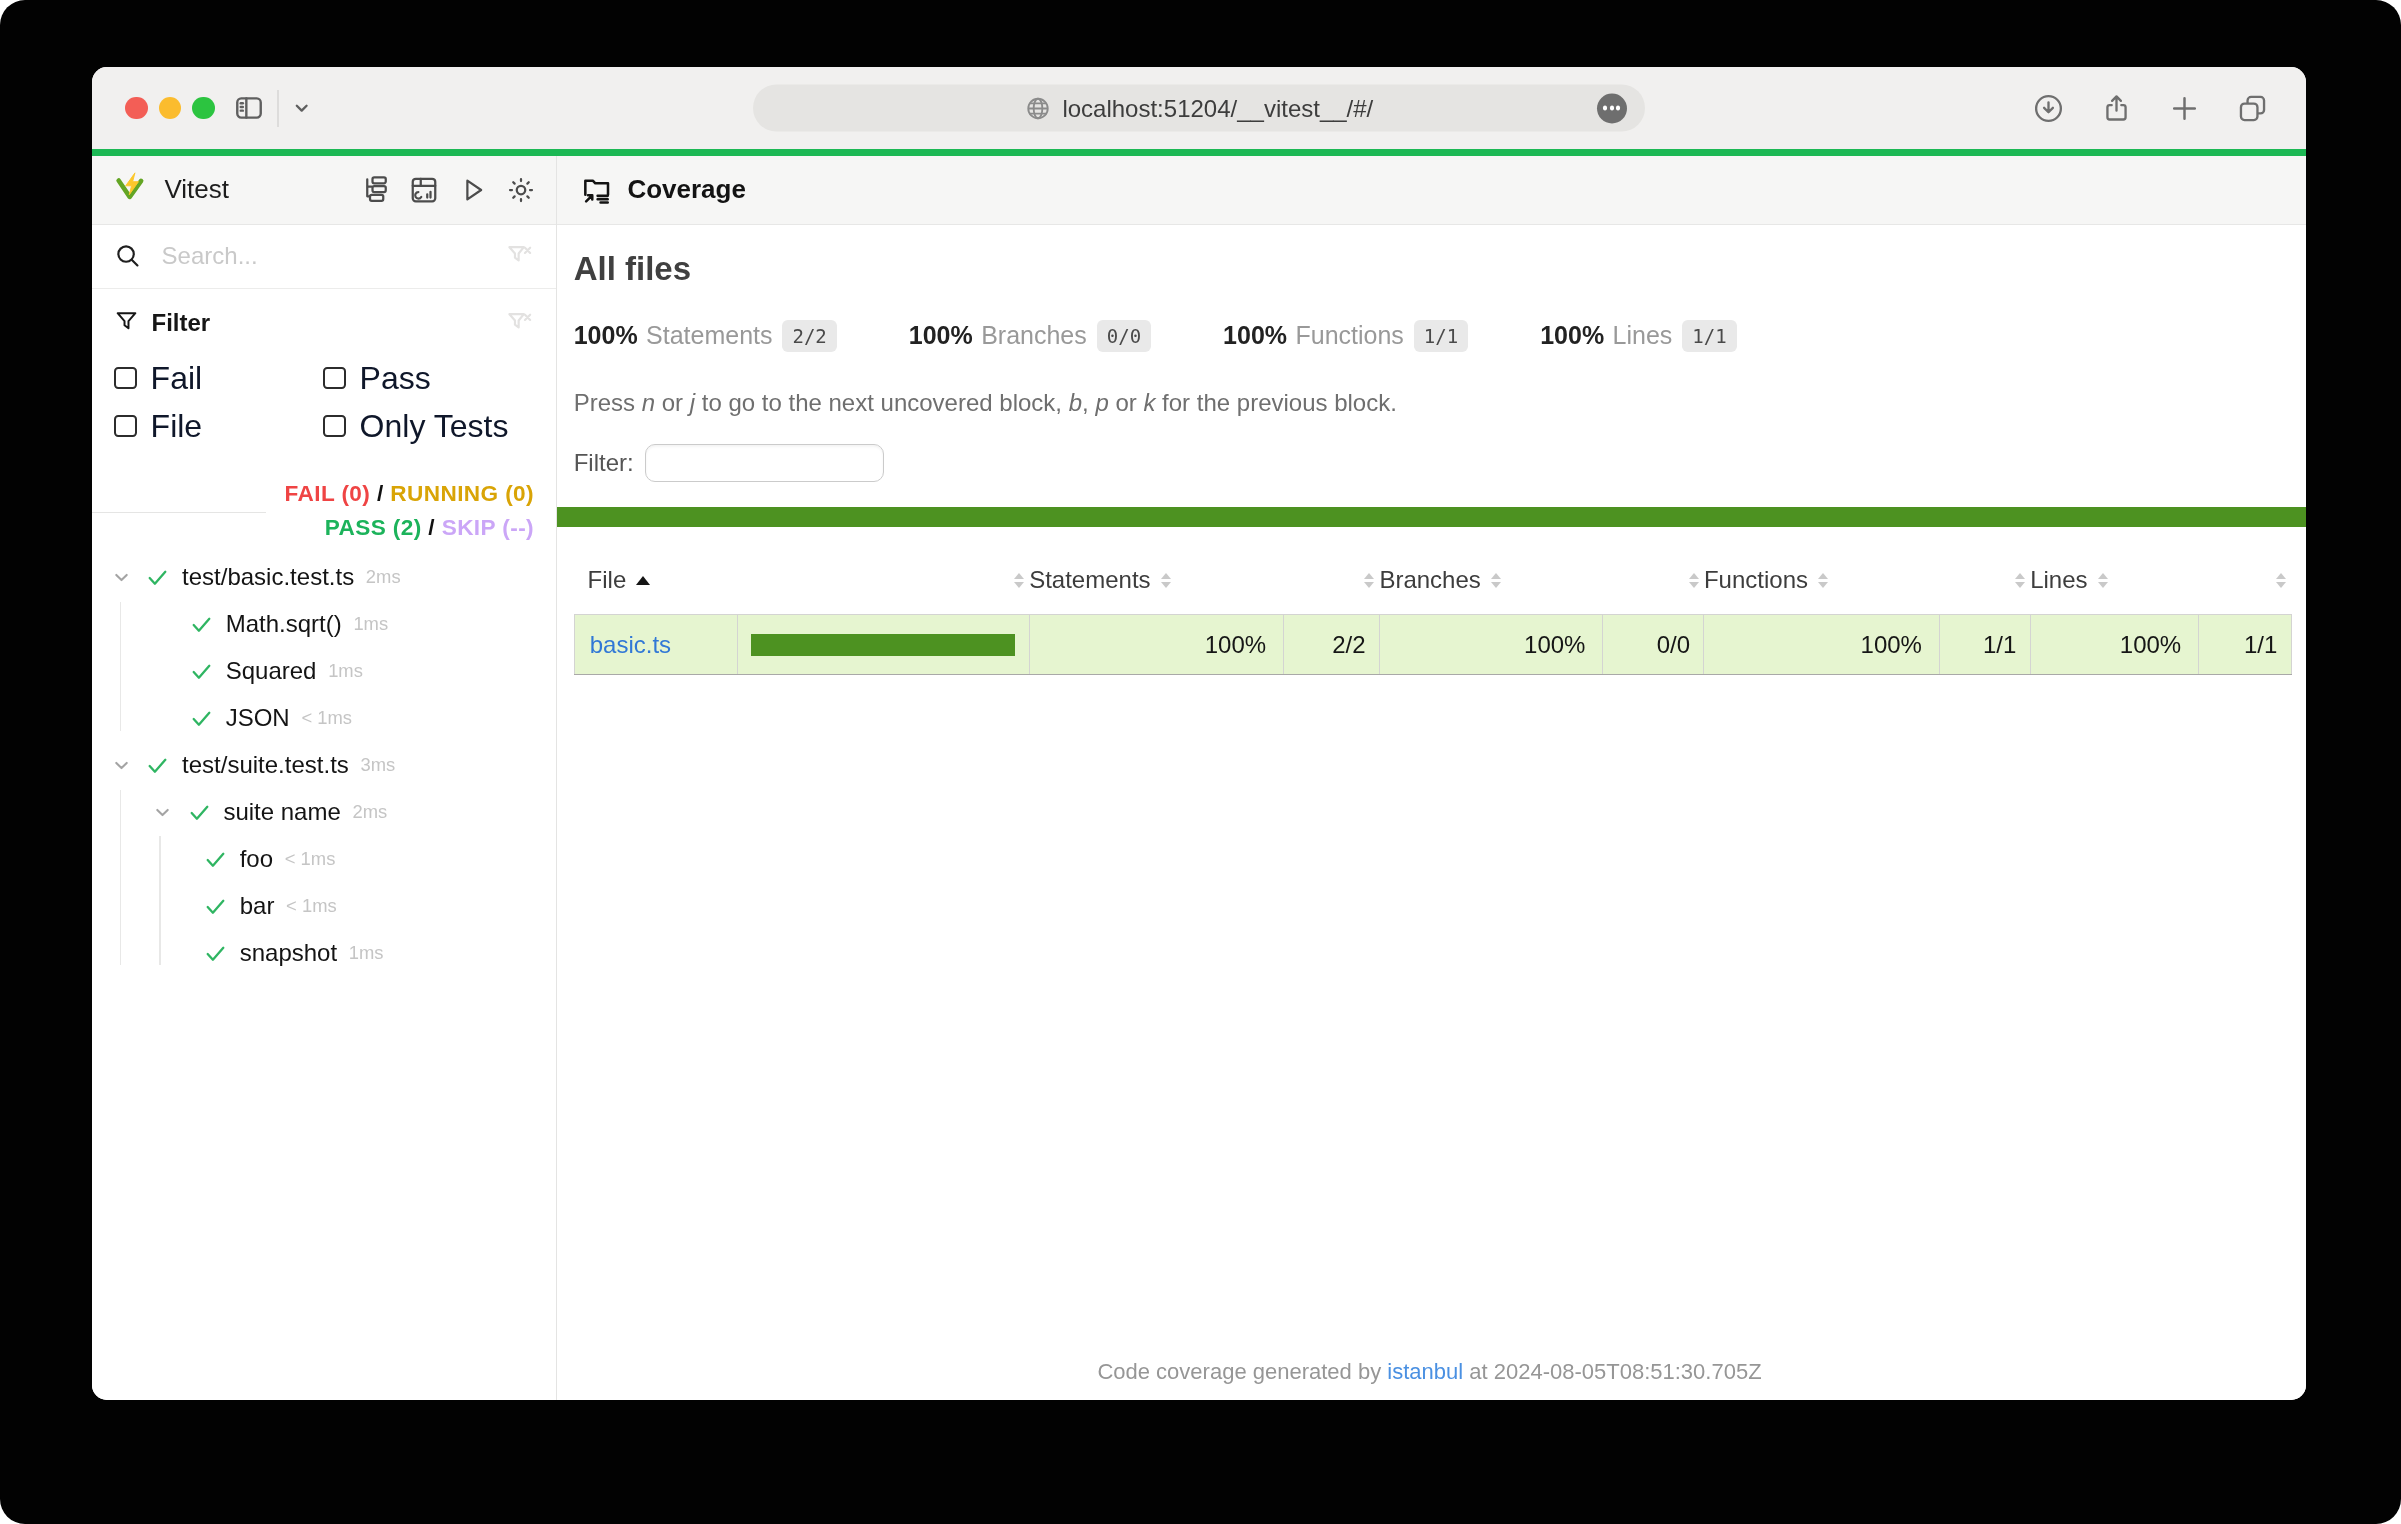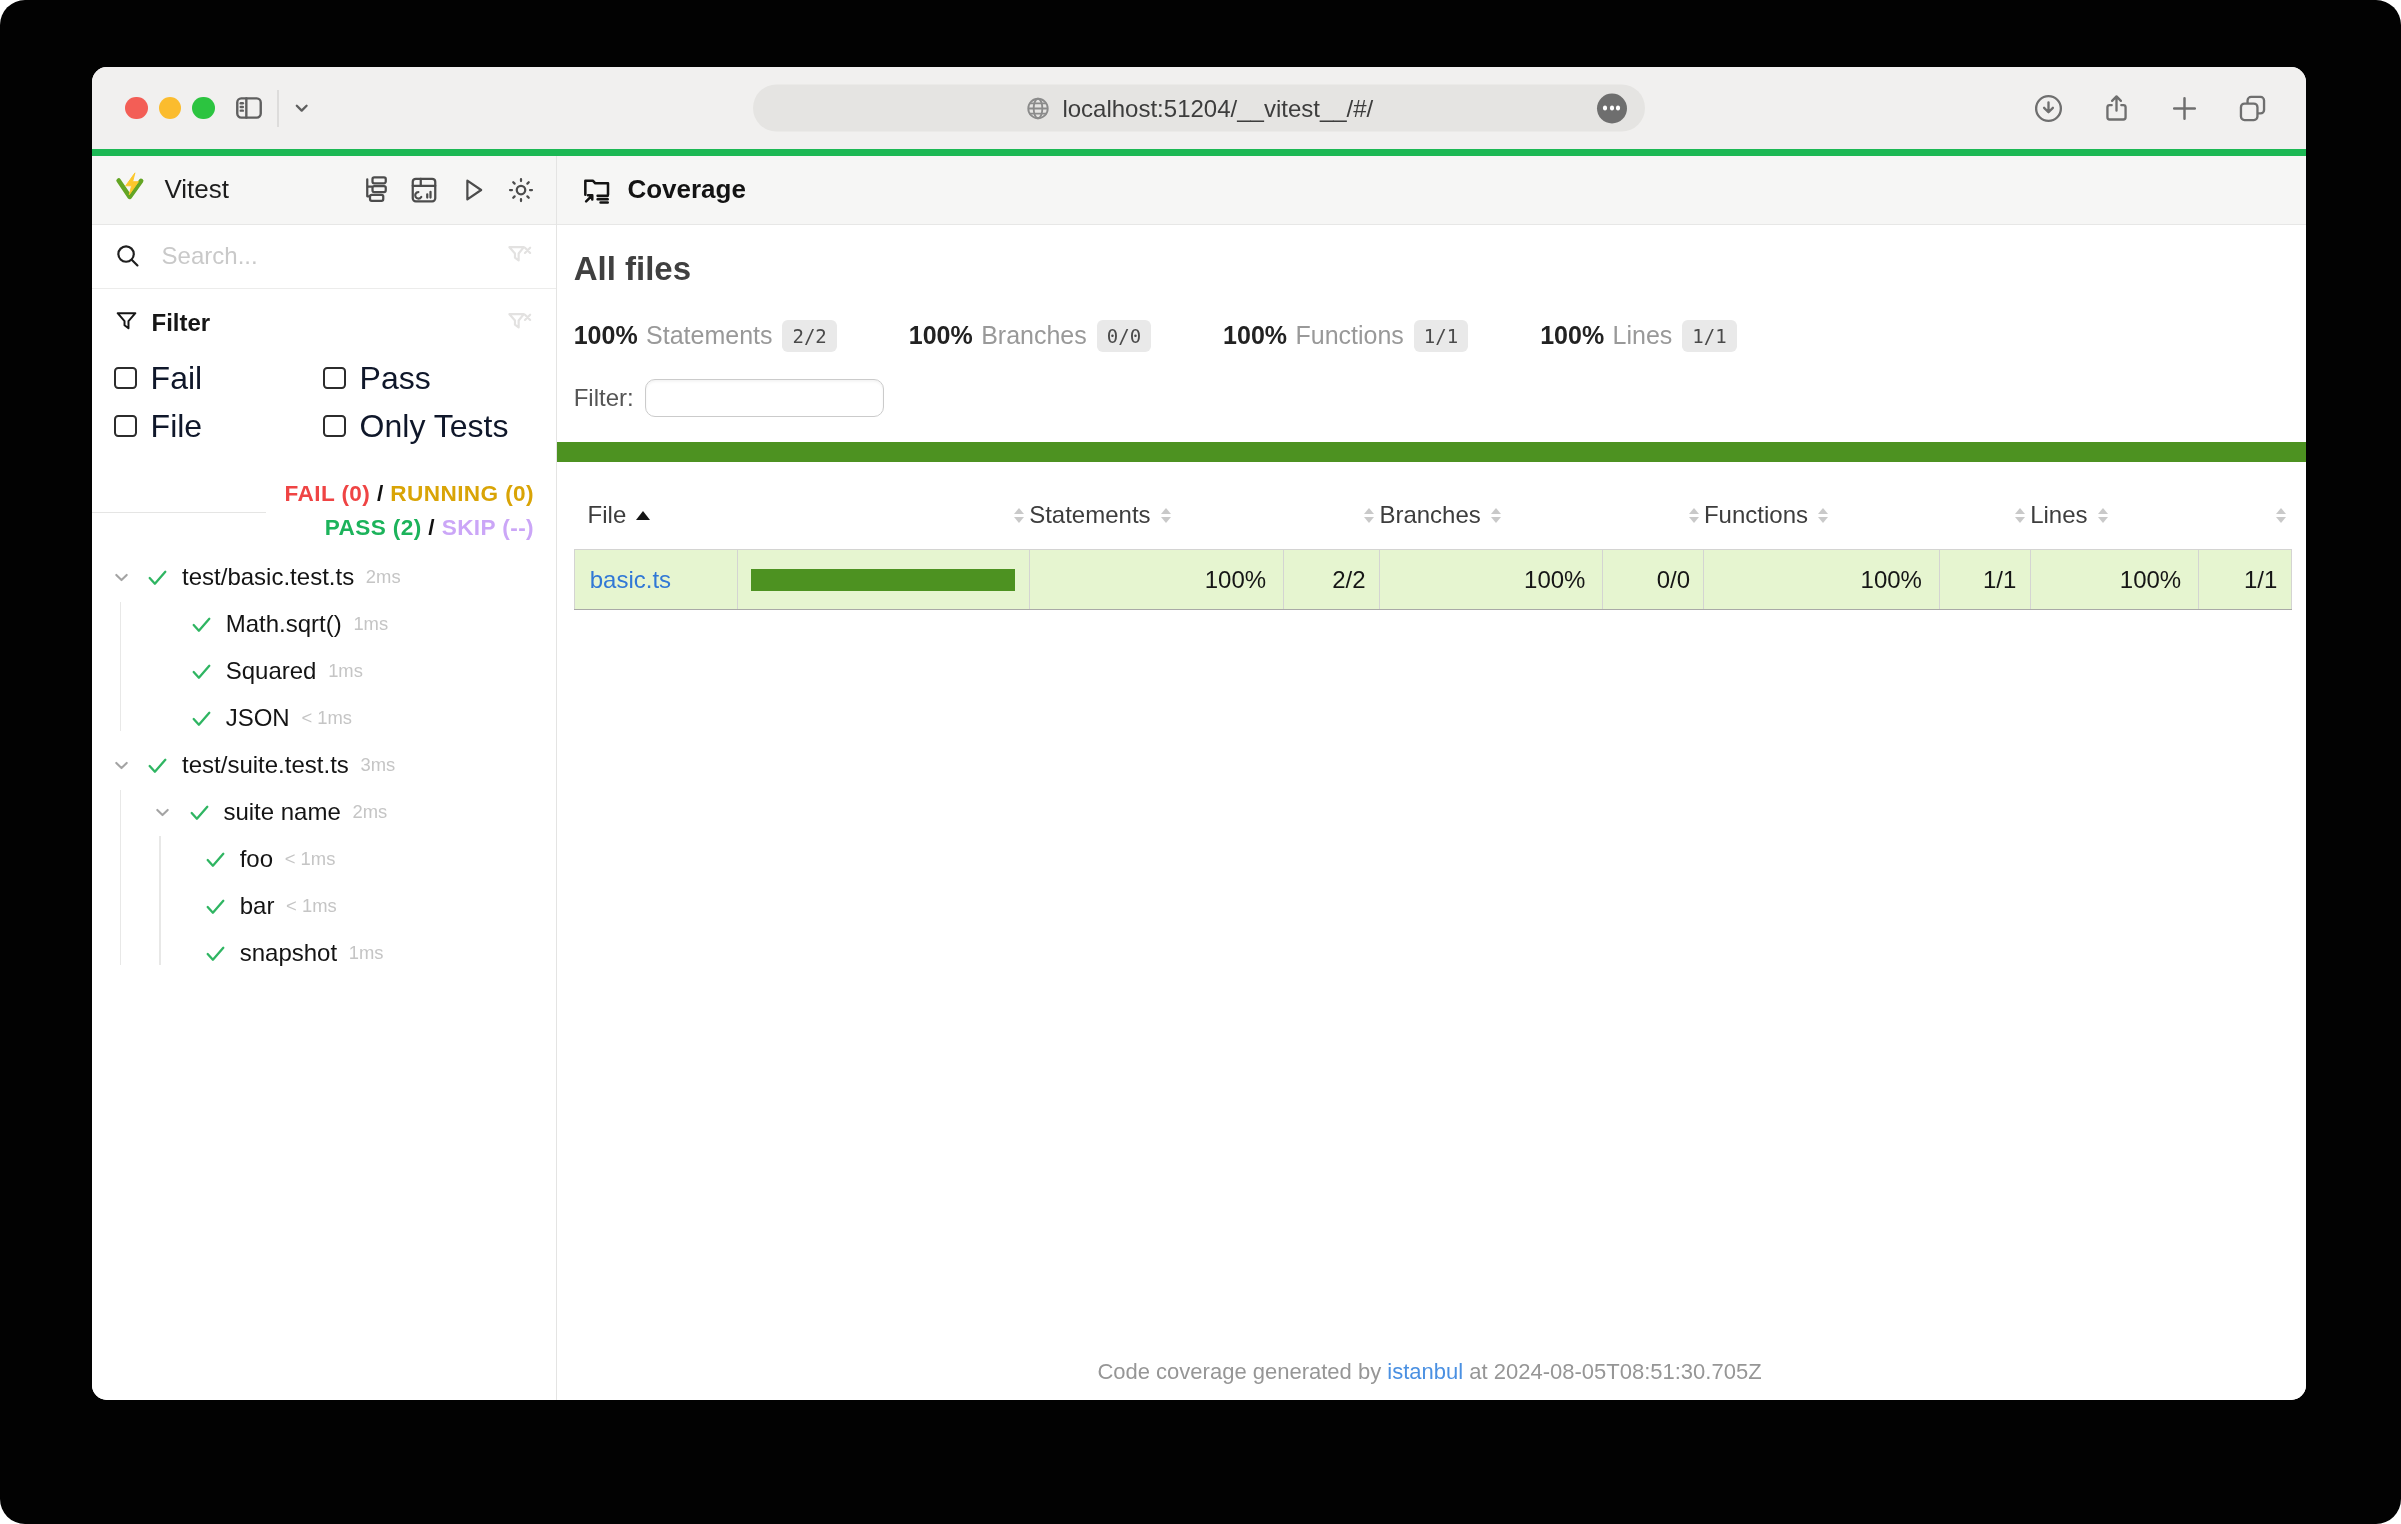--- a/index.html
+++ b/index.html
@@ -436,20 +436,21 @@
               <span class="slabel">Functions</span>
               <span class="badge">1/1</span>
             </div>
             <div class="stat">
               <span class="pct">100%</span>
               <span class="slabel">Lines</span>
               <span class="badge">1/1</span>
             </div>
           </div>
 
+          <p class="press"><span>Press </span><span class="key">n</span><span> or </span><span class="key">j</span><span> to go to the next uncovered block, </span><span class="key">b</span><span>, </span><span class="key">p</span><span> or </span><span class="key">k</span><span> for the previous block.</span></p>
 
           <div class="cov-filter">
             <span class="cflabel">Filter:</span>
             <input type="text" value="" style="">
           </div>
 
           <div class="status-line"></div>
 
           <table class="cov">
             <colgroup>

